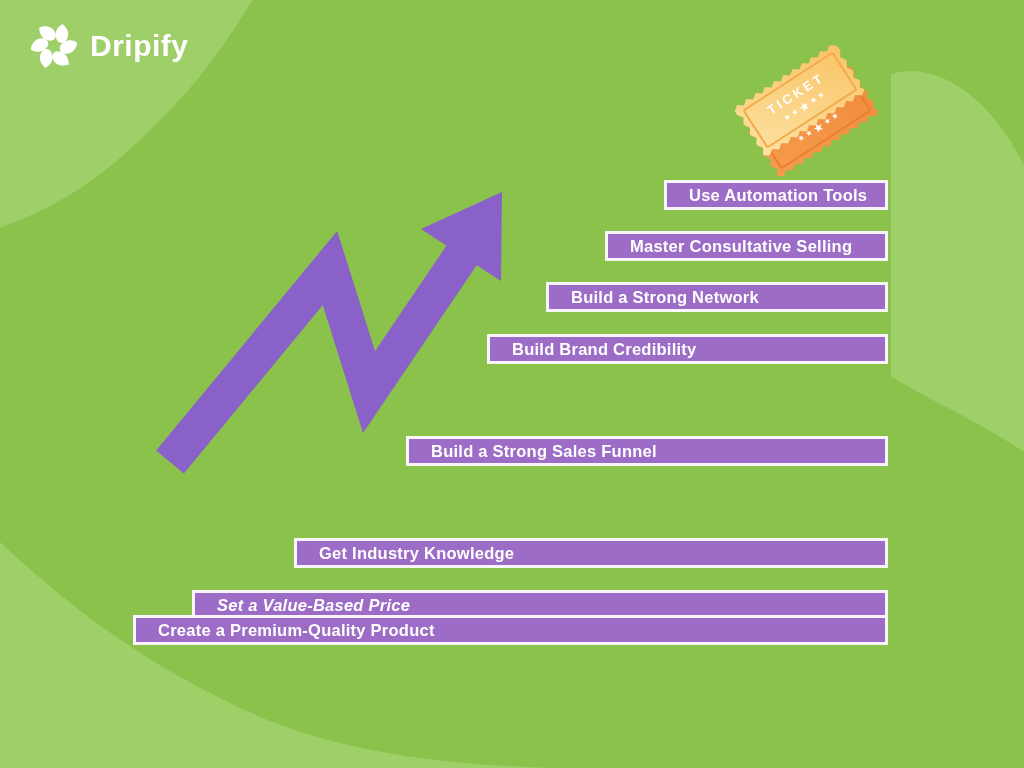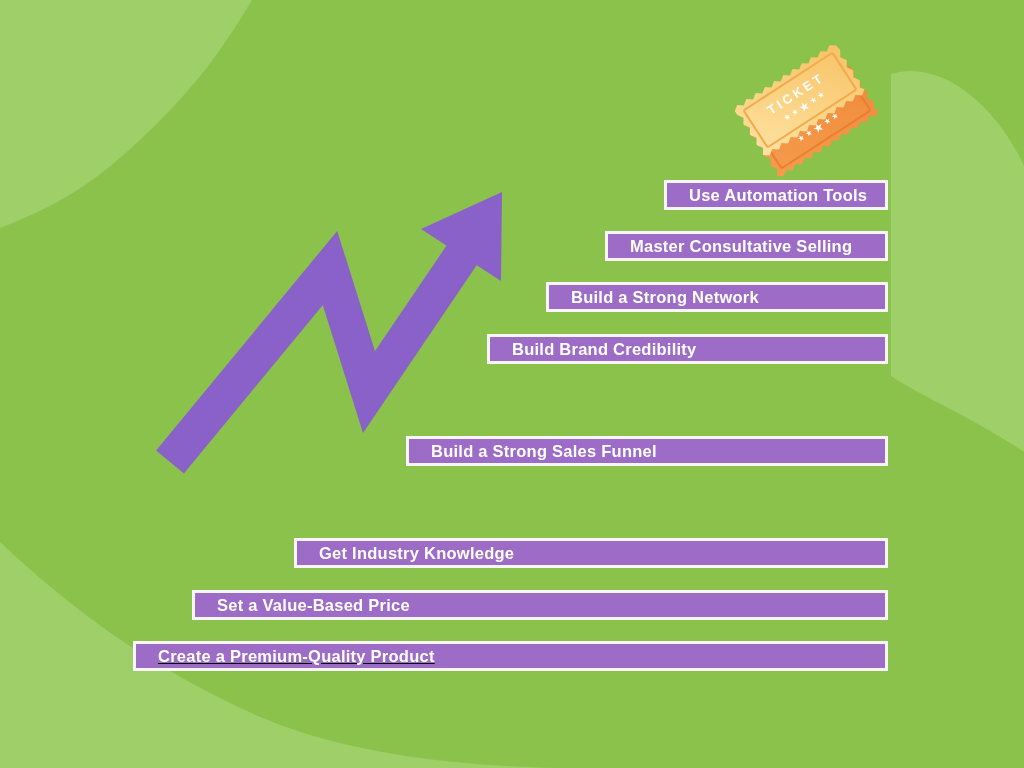--- a/index.html
+++ b/index.html
@@ -46,34 +46,47 @@
   .step-label{color:var(--text-white,#fff);font-size:16.5px;font-weight:600;letter-spacing:.25px;white-space:nowrap;}
   .s0{top:180px;left:664px;}
   .s1{top:231px;left:605px;}
   .s2{top:282px;left:546px;}
   .s3{top:334px;left:487px;}
   .s4{top:385px;left:428px;}
   .s5{top:436px;left:369px;margin-left:37px;}
   .s6{top:487px;left:310px;}
   .s7{top:538px;left:251px;margin-left:43px;}
   .s8{top:590px;left:133px;}
-  .s8{top:590px;left:192px;}
-  .s9{top:641px;left:133px;text-decoration:underline;}
+  .s8{top:590px;left:192px;font-style:italic;}
+  .s9{top:615px;left:133px;}
 </style>
 </head>
 <body>
 
 <div class="canvas">
 
   <svg class="bg-layer" viewBox="0 0 1024 768" aria-hidden="true">
     <path fill="var(--blob-green,#9ecf68)" d="M0,0 L252,0 C215,62 188,94 142,138 C96,182 58,206 0,228 Z"></path>
     <path fill="var(--blob-green,#9ecf68)" d="M891,74 C942,58 998,108 1024,166 L1024,452 C972,417 922,397 891,376 Z"></path>
     <path fill="var(--blob-green,#9ecf68)" d="M0,542 C70,608 150,668 258,716 C352,757 470,766 560,768 L0,768 Z"></path>
   </svg>
 
+  <div class="logo">
+    <svg class="logo-icon" viewBox="-24 -24 48 48" aria-hidden="true">
+      <g fill="var(--logo-white,#fff)">
+        <path d="M3,-6 C0,-13 2,-19 9,-23 C15,-18 17,-11 12,-5 C9,-2 5,-3 3,-6 Z"></path>
+        <path transform="rotate(60)" d="M3,-6 C0,-13 2,-19 9,-23 C15,-18 17,-11 12,-5 C9,-2 5,-3 3,-6 Z"></path>
+        <path transform="rotate(120)" d="M3,-6 C0,-13 2,-19 9,-23 C15,-18 17,-11 12,-5 C9,-2 5,-3 3,-6 Z"></path>
+        <path transform="rotate(180)" d="M3,-6 C0,-13 2,-19 9,-23 C15,-18 17,-11 12,-5 C9,-2 5,-3 3,-6 Z"></path>
+        <path transform="rotate(240)" d="M3,-6 C0,-13 2,-19 9,-23 C15,-18 17,-11 12,-5 C9,-2 5,-3 3,-6 Z"></path>
+        <path transform="rotate(300)" d="M3,-6 C0,-13 2,-19 9,-23 C15,-18 17,-11 12,-5 C9,-2 5,-3 3,-6 Z"></path>
+      </g>
+    </svg>
+    <span class="logo-word">Dripify</span>
+  </div>
 
   <div class="ticket ticket-back">
     <div class="ticket-inner"></div>
     <div class="ticket-content">
       <span class="ticket-label">TICKET</span>
       <div class="ticket-stars">
         <span class="st">★</span>
         <span class="st">★</span>
         <span class="st st-big">★</span>
         <span class="st">★</span>

